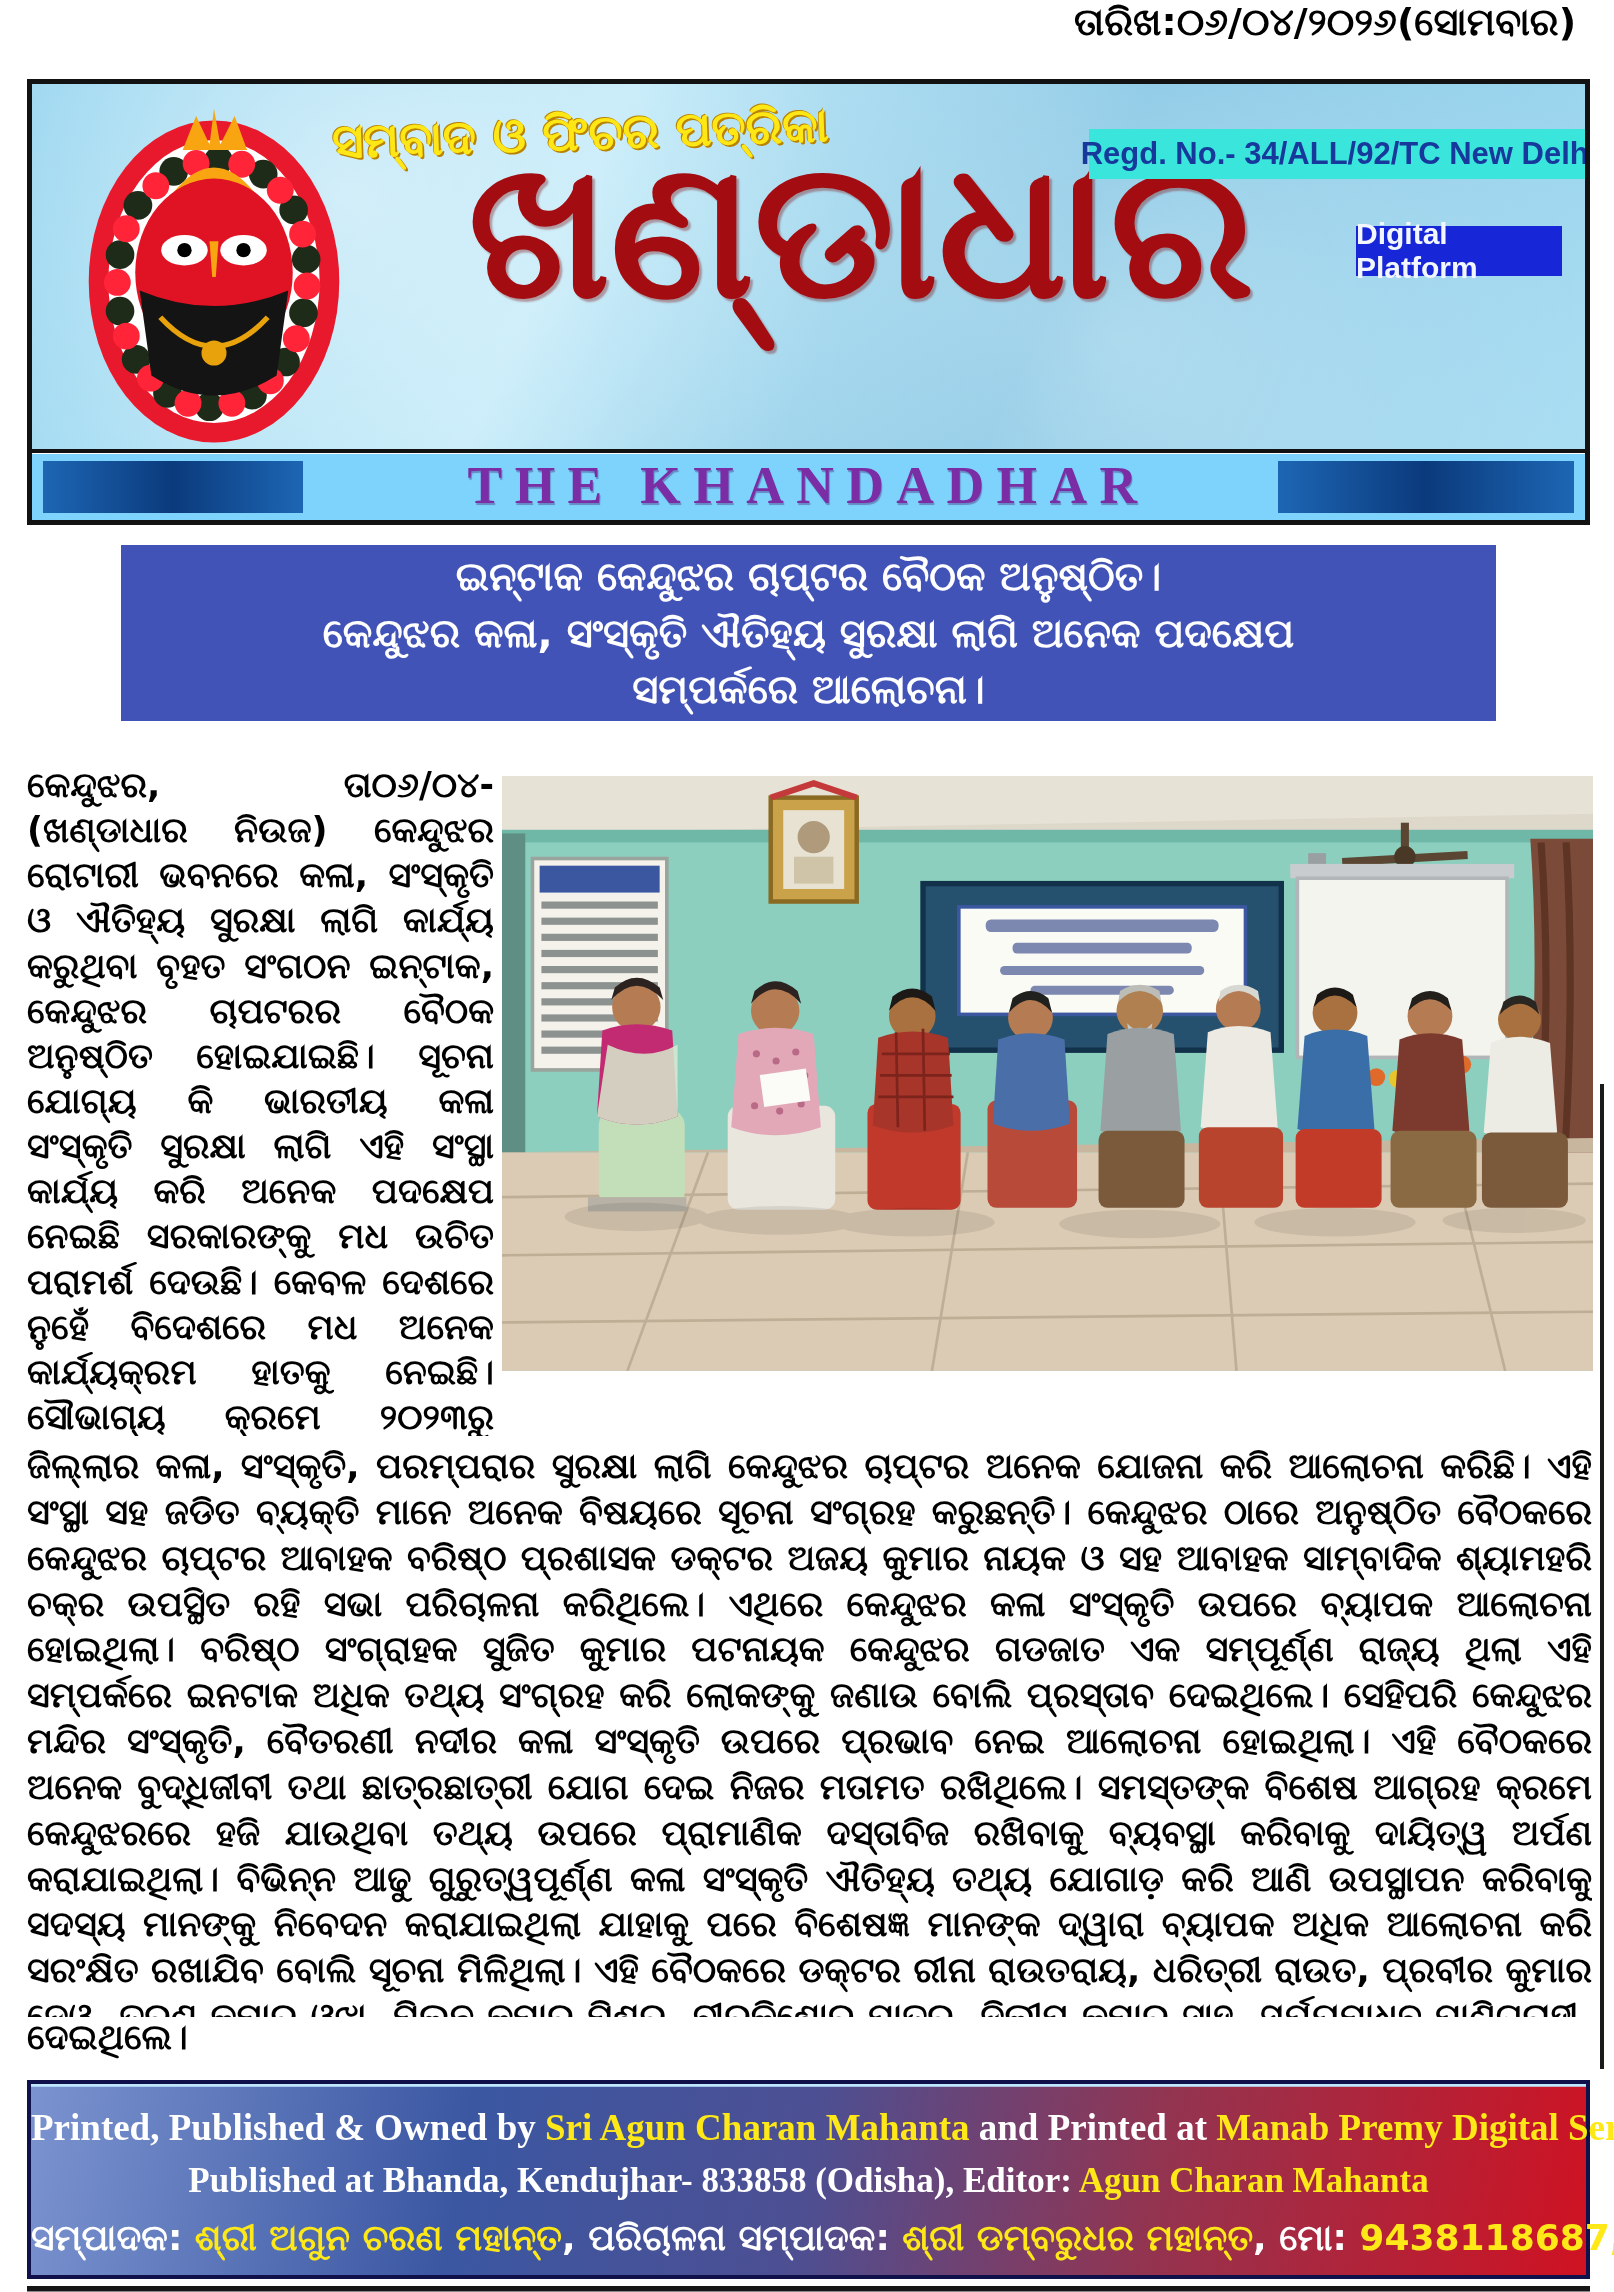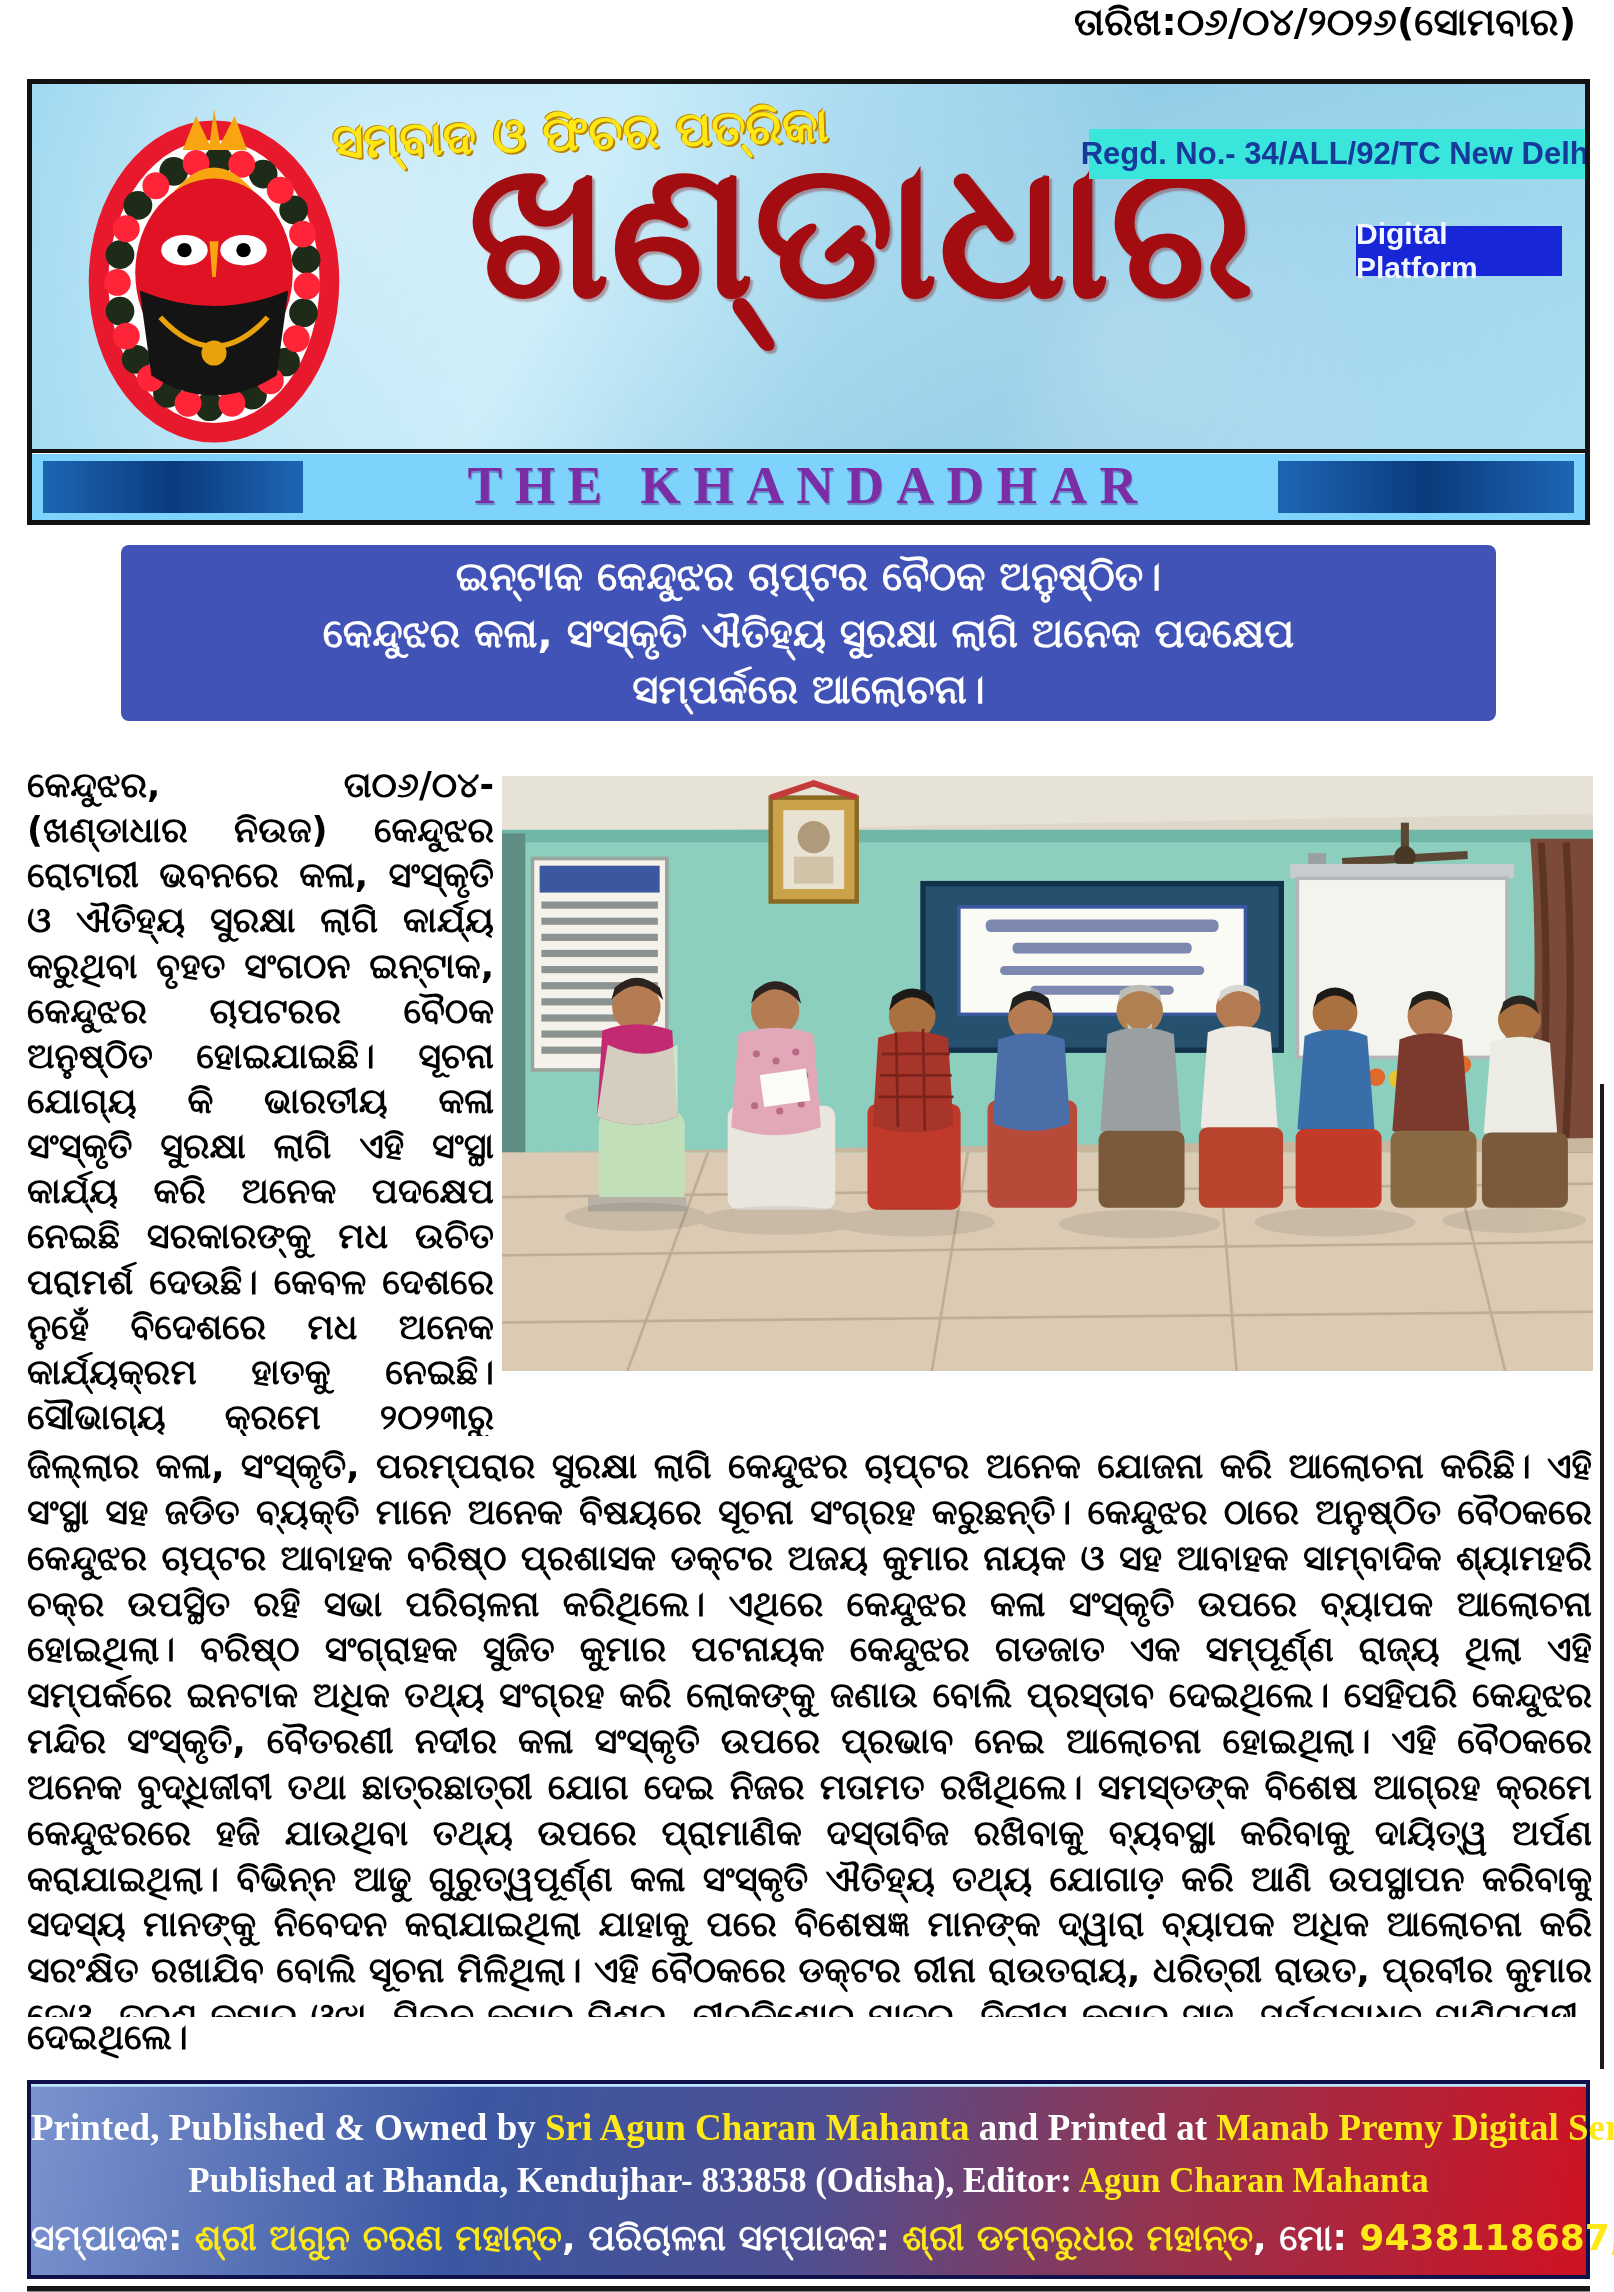--- a/index.html
+++ b/index.html
@@ -30,21 +30,21 @@
   .eng-strip{position:absolute;left:0;right:0;top:370px;height:66px;background:#7dd3fc;}
   .eng-title{position:absolute;left:322px;right:322px;top:1.8px;text-align:center;color:#7b2da5;
      font-family:"Liberation Serif",serif;font-weight:bold;font-size:52px;letter-spacing:12.5px;white-space:nowrap;
      text-shadow:0.9px 1.8px 0.9px rgba(60,0,90,.35);}
   .strip-rect{position:absolute;top:7.2px;height:52px;background:linear-gradient(90deg,#1d66b4,#0b3a7c 50%,#1d66b4);}
   .strip-rect.left{left:10.7px;width:260px;}
   .strip-rect.right{right:10.7px;width:296px;}
 
   
   .headline-box{left:121px;top:545px;width:1375px;height:176px;background:#4253b8;
-     display:flex;flex-direction:column;align-items:center;justify-content:center;border-radius:8px;}
+     display:flex;flex-direction:column;align-items:center;justify-content:center;}
   .headline-box div{color:#ffffff;font-size:40px;font-weight:bold;line-height:1.42;text-align:center;white-space:nowrap;}
 
   
   .left-col{left:27px;top:763px;width:467px;height:673px;font-size:35px;line-height:1.29;font-weight:600;
      color:#000;text-align:justify;overflow:hidden;}
   .body-par{left:27px;top:1444px;width:1565px;height:573px;font-size:35px;line-height:1.31;font-weight:600;
      color:#000;text-align:justify;overflow:hidden;}
   .byline-row{left:27px;top:2017px;width:1565px;display:flex;font-size:35px;font-weight:600;color:#000;flex-direction:column;}
   .byline-left{flex:0 0 auto;}
   .byline-right{flex:1;text-align:center;padding-left:107px;margin-top:36px;}

